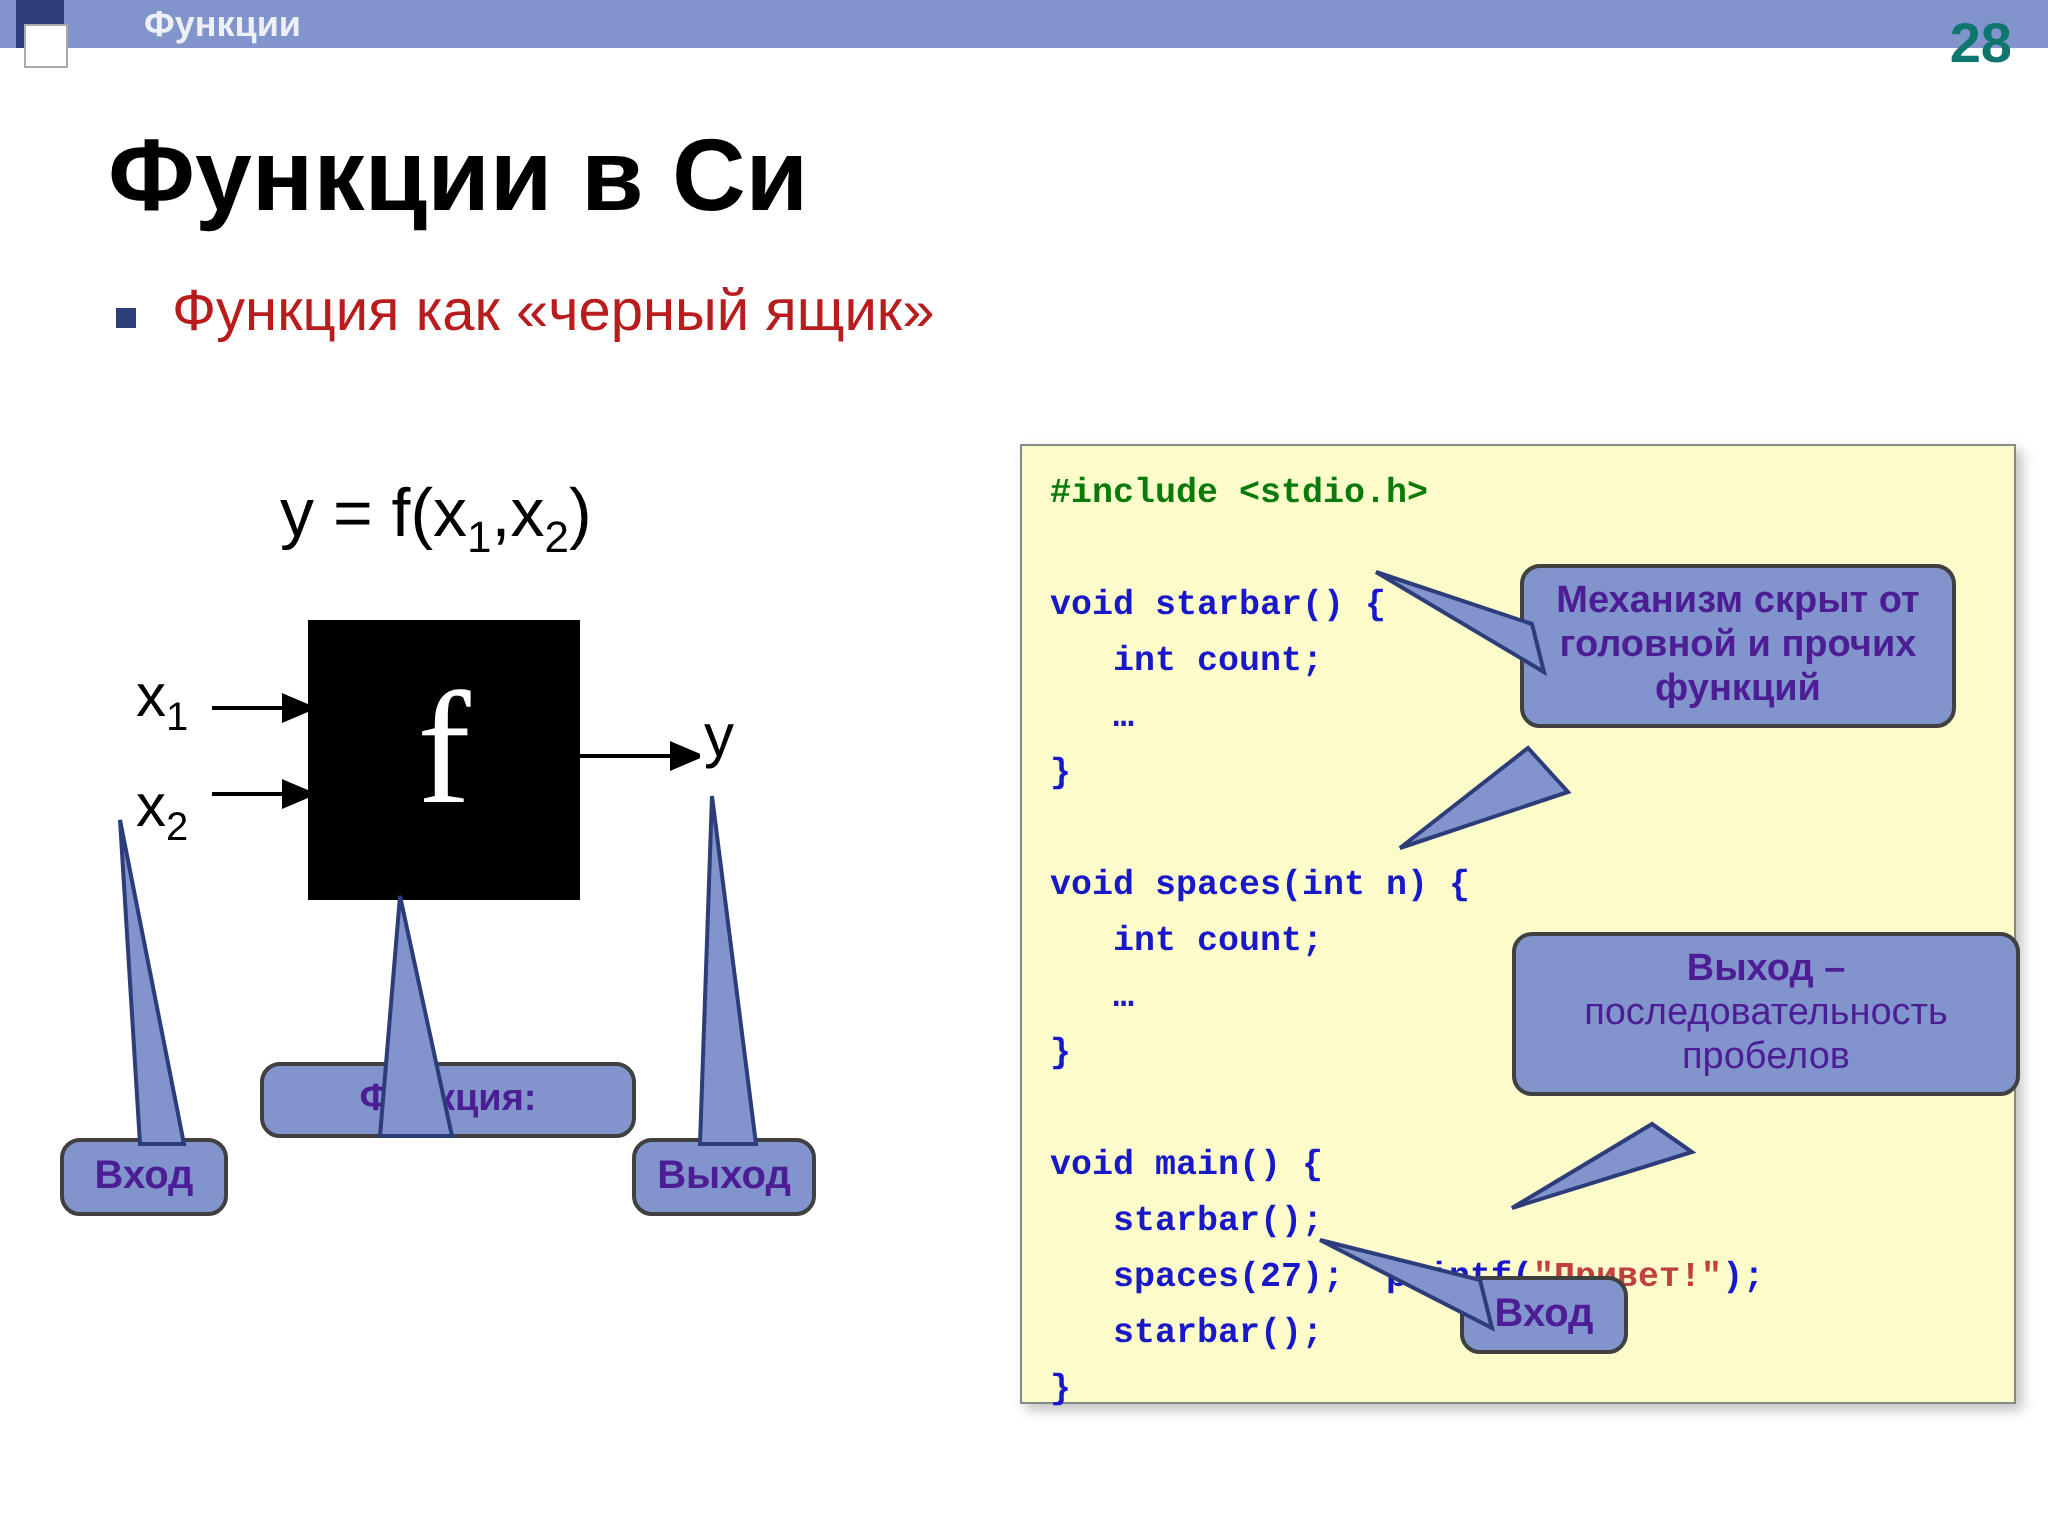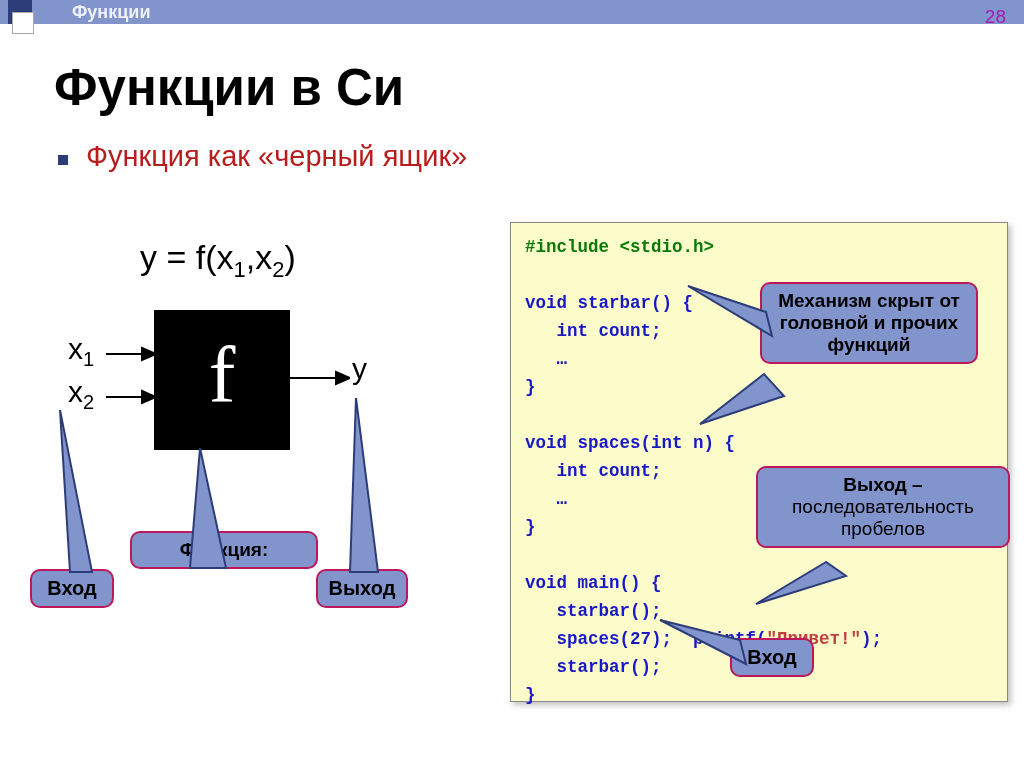--- a/index.html
+++ b/index.html
@@ -35,23 +35,23 @@
   }
   .topbar .label {
     color: #eef0f8;
     font-size: 18px;
     margin-left: 40px;
     font-weight: bold;
   }
   .pagenum {
     position: absolute;
     top: 6px; right: 18px;
-    font-size: 19px;
-    font-weight: normal;
-    color: #a21caf;
+    font-size: 28px;
+    font-weight: bold;
+    color: #0f766e;
   }
   .title {
     position: absolute;
     top: 58px; left: 54px;
     font-size: 51px;
     font-weight: bold;
     color: #000;
   }
   .bullet {
     position: absolute;
@@ -71,21 +71,21 @@
   
   .formula {
     position: absolute;
     top: 238px; left: 140px;
     font-size: 34px;
     color: #000;
   }
   .formula sub { font-size: 22px; }
 
   .x1 { position: absolute; top: 332px; left: 68px; font-size: 30px; }
-  .x2 { position: absolute; top: 375px; left: 68px; font-size: 30px; }
+  .x2 { position: absolute; top: 387px; left: 68px; font-size: 30px; }
   .x1 sub, .x2 sub { font-size: 20px; }
   .arrow1 { position: absolute; top: 346px; left: 106px; }
   .arrow2 { position: absolute; top: 389px; left: 106px; }
   .arrow3 { position: absolute; top: 370px; left: 290px; }
   .ylabel { position: absolute; top: 352px; left: 352px; font-size: 30px; }
 
   .fbox {
     position: absolute;
     top: 310px; left: 154px;
     width: 136px; height: 140px;
@@ -93,26 +93,26 @@
     color: #fff;
     font-size: 80px;
     font-family: Georgia, serif;
     text-align: center;
     line-height: 130px;
   }
 
   .callout {
     position: absolute;
     background: #8294cc;
-    border: 2px solid #be185d;
+    border: 2px solid #404040;
     border-radius: 10px;
     text-align: center;
     font-size: 19px;
     padding: 6px 10px;
-    color: #000000;
+    color: #4c1d95;
   }
   .callout b { font-weight: bold; }
 
   .co-input { top: 569px; left: 30px; width: 84px; font-size: 20px; font-weight: bold;}
   .co-func  { top: 531px; left: 130px; width: 188px; }
   .co-output{ top: 569px; left: 316px; width: 92px; font-size: 20px; font-weight: bold;}
 
   
   .codebox {
     position: absolute;

